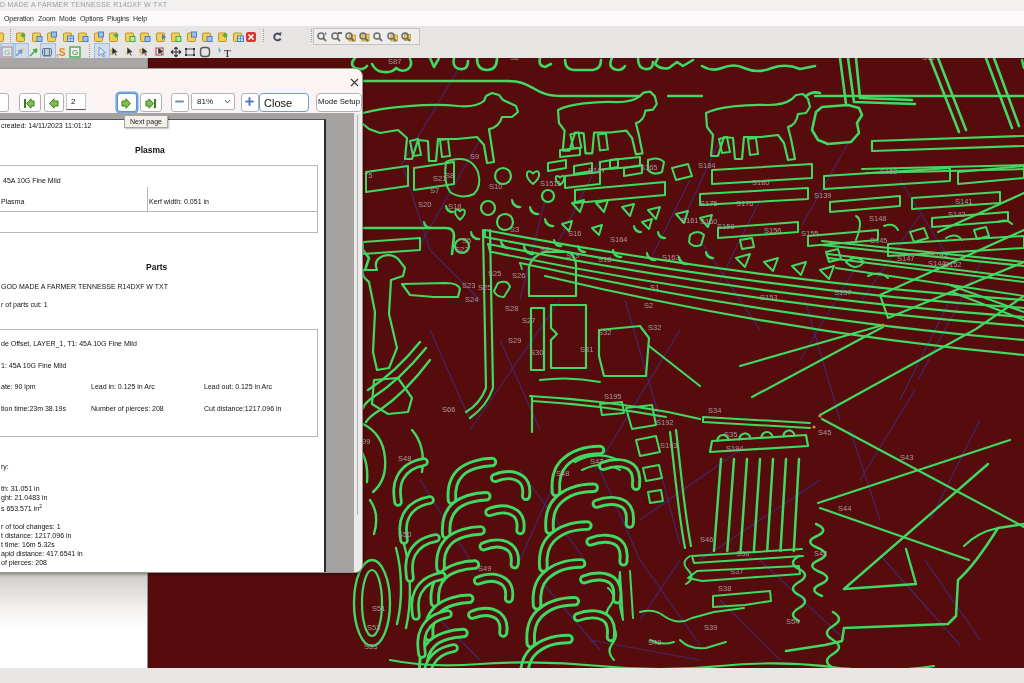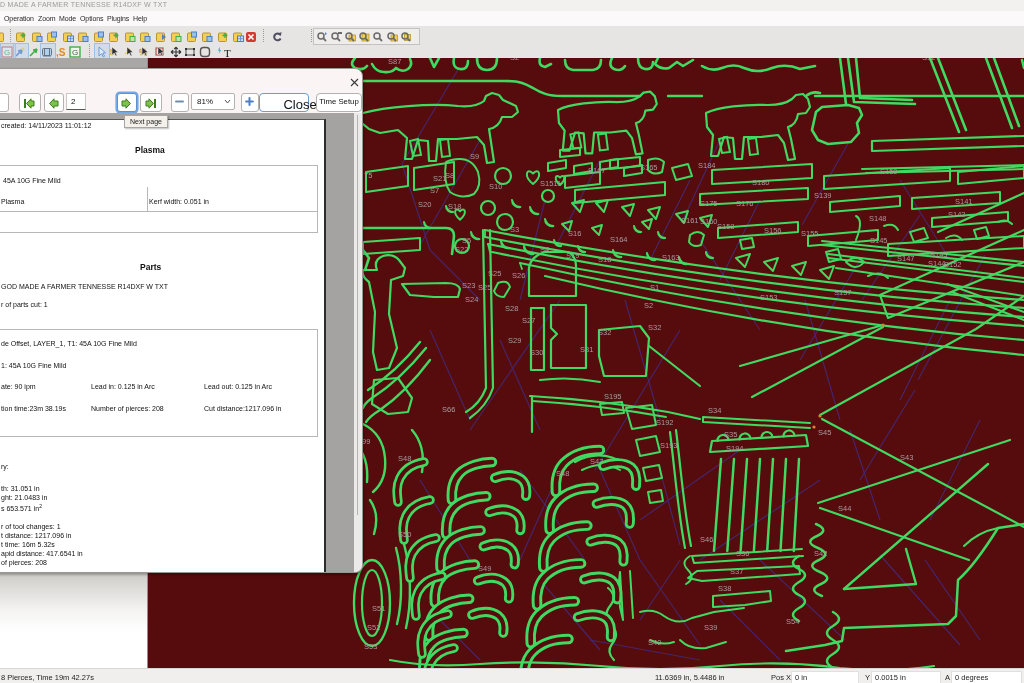--- a/index.html
+++ b/index.html
@@ -594,33 +594,20 @@
         <text x="922" y="60" font-size="7.5" fill="#ab9aa2" font-family="Liberation Sans">S12</text>
         <text x="388" y="64" font-size="7.5" fill="#ab9aa2" font-family="Liberation Sans">S87</text>
         <text x="510" y="60" font-size="7.5" fill="#ab9aa2" font-family="Liberation Sans">S2</text>
         <text x="478" y="290" font-size="7.5" fill="#ab9aa2" font-family="Liberation Sans">S25</text>
         <text x="568" y="236" font-size="7.5" fill="#ab9aa2" font-family="Liberation Sans">S16</text>
         <text x="610" y="242" font-size="7.5" fill="#ab9aa2" font-family="Liberation Sans">S164</text>
         <text x="662" y="260" font-size="7.5" fill="#ab9aa2" font-family="Liberation Sans">S163</text>
         <text x="834" y="295" font-size="7.5" fill="#ab9aa2" font-family="Liberation Sans">S157</text>
         <text x="760" y="300" font-size="7.5" fill="#ab9aa2" font-family="Liberation Sans">S153</text>
       </svg></div>
-  <div id="statusbar">
-    <span class="st" style="left:1px">8 Pierces, Time 19m 42.27s</span>
-    <span class="st" style="left:655px">11.6369 in, 5.4486 in</span>
-    <span class="st" style="left:771px">Pos X</span>
-    <span class="stbox" style="left:791px;width:66px"></span>
-    <span class="st" style="left:795px">0 in</span>
-    <span class="st" style="left:865px">Y</span>
-    <span class="stbox" style="left:871px;width:68px"></span>
-    <span class="st" style="left:875px">0.0015 in</span>
-    <span class="st" style="left:945px">A</span>
-    <span class="stbox" style="left:951px;width:69px"></span>
-    <span class="st" style="left:955px">0 degrees</span>
-  </div>
   <div id="dlg">
     <div class="x"><svg width="9" height="9" viewBox="0 0 9 9">
           <path d="M1 1 L8 8 M8 1 L1 8" stroke="#3a3a3a" stroke-width="1.1"></path>
         </svg></div>
     <div id="dlgbar">
         <div class="dbtn" style="left:14px;width:32px;"></div>
         <div class="dbtn" style="left:58px;width:20px;">
           <span class="darr" style="left:3px"><svg width="13" height="13" viewBox="0 0 13 13">
               <path d="M2 2v9" stroke="#3e7a1e" stroke-width="2"></path>
               <path d="M11 4v5l-3 0v2.2L3.6 6.5 8 1.8V4Z" fill="#7dc24d" stroke="#3e7a1e" stroke-width="1"></path>
@@ -650,37 +637,37 @@
         </div>
         <div style="position:absolute;left:230px;top:24px;width:44px;height:17px;background:#fff;border:1px solid #b4b2b0;border-radius:2px;font-size:8px;color:#111;box-sizing:border-box;line-height:15px"><span style="padding-left:5px">81%</span><svg style="position:absolute;right:3px;top:5px" width="7" height="5" viewBox="0 0 7 5">
             <path d="M1 1 L3.5 4 L6 1" stroke="#555" stroke-width="1" fill="none"></path>
           </svg></div>
         <div class="dbtn" style="left:280px;width:16px;">
           <svg class="darr" style="left:2px" width="11" height="13" viewBox="0 0 11 13">
             <path d="M1.5 6.5h8M5.5 2.5v8" stroke="#4d7fc4" stroke-width="2.4" stroke-linecap="round"></path>
           </svg>
         </div>
         <div class="dbtn" style="left:298px;width:48px;border:1.4px solid #6b9bd2;border-radius:4px;">
-          <span style="position:absolute;left:16px;width:100%;text-align:center;top:3px;font-size:13px;color:#111">Close</span>
+          <span style="position:absolute;left:4px;width:100%;text-align:left;top:3px;font-size:11px;color:#111">Close</span>
         </div>
         <div class="dbtn" style="left:355px;width:44px;border-radius:4px;">
-          <span style="position:absolute;left:0;width:100%;text-align:center;top:3.5px;font-size:7.8px;color:#111">Time Setup</span>
+          <span style="position:absolute;left:0;width:100%;text-align:center;top:3.5px;font-size:7.8px;color:#111">Mode Setup</span>
         </div>
       </div>
     <div id="preview">
       <div id="page">
           <span class="pt pt" style="left:39px;top:2px;font-size:7px">created: 14/11/2023 11:01:12</span>
           <span class="pb pt" style="left:173px;top:25px;">Plasma</span>
           <div style="position:absolute;left:-1px;top:45px;width:356px;height:66px;border:1px solid #b9b7b5;border-left:none"></div>
           <div style="position:absolute;left:-1px;top:91px;width:356px;height:1px;background:#b9b7b5"></div>
           <div style="position:absolute;left:185px;top:67px;width:1px;height:24px;background:#b9b7b5"></div>
           <span class="pt pt" style="left:41px;top:57px;">45A 10G Fine Mild</span>
           <span class="pt pt" style="left:39px;top:78px;">Plasma</span>
           <span class="pt pt" style="left:187px;top:78px;">Kerf width: 0.051 in</span>
-          <span class="pb pt" style="left:178px;top:142px;">Parts</span>
+          <span class="pb pt" style="left:184px;top:142px;">Parts</span>
           <span class="pt pt" style="left:39px;top:163px;">GOD MADE A FARMER TENNESSE R14DXF W TXT</span>
           <span class="pt pt" style="left:39px;top:181px;">r of parts cut: 1</span>
           <div style="position:absolute;left:-1px;top:209px;width:356px;height:106px;border:1px solid #b9b7b5;border-left:none"></div>
           <span class="pt pt" style="left:39px;top:220px;">de Offset, LAYER_1, T1: 45A 10G Fine Mild</span>
           <span class="pt pt" style="left:39px;top:242px;">1: 45A 10G Fine Mild</span>
           <span class="pt pt" style="left:39px;top:263px;">ate: 90 ipm</span>
           <span class="pt pt" style="left:129px;top:263px;">Lead in: 0.125 in Arc</span>
           <span class="pt pt" style="left:242px;top:263px;">Lead out: 0.125 in Arc</span>
           <span class="pt pt" style="left:39px;top:285px;">tion time:23m 38.19s</span>
           <span class="pt pt" style="left:129px;top:285px;">Number of pierces: 208</span>

